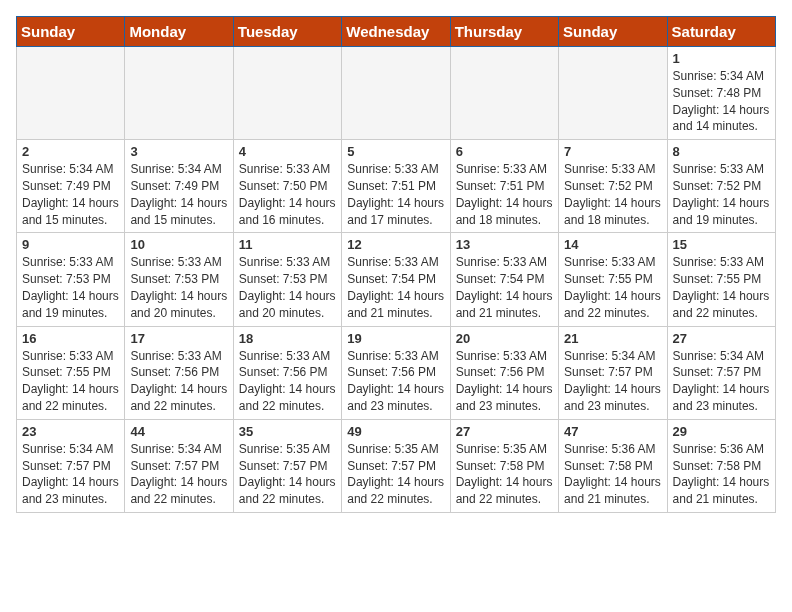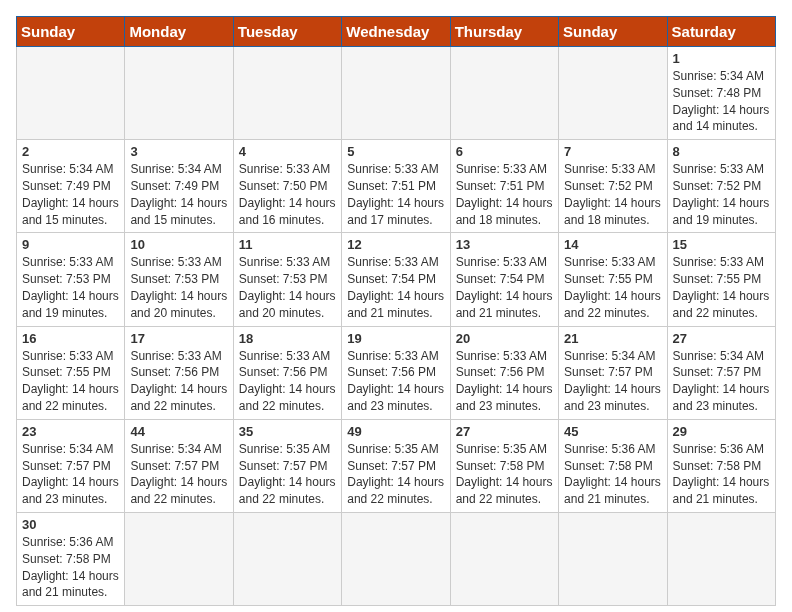--- a/index.html
+++ b/index.html
@@ -291,44 +291,29 @@
 and 22 minutes.</div>
           </td>
           <td>
             <span class="day-number">27</span>
             <div class="day-info" style="white-space: pre-line;">Sunrise: 5:35 AM
 Sunset: 7:58 PM
 Daylight: 14 hours
 and 22 minutes.</div>
           </td>
           <td>
-            <span class="day-number">45</span>
+            <span class="day-number">47</span>
             <div class="day-info" style="white-space: pre-line;">Sunrise: 5:36 AM
 Sunset: 7:58 PM
 Daylight: 14 hours
 and 21 minutes.</div>
           </td>
           <td>
             <span class="day-number">29</span>
             <div class="day-info" style="white-space: pre-line;">Sunrise: 5:36 AM
 Sunset: 7:58 PM
 Daylight: 14 hours
 and 21 minutes.</div>
           </td>
-        </tr>
-        <tr>
-          <td>
-            <span class="day-number">30</span>
-            <div class="day-info" style="white-space: pre-line;">Sunrise: 5:36 AM
-Sunset: 7:58 PM
-Daylight: 14 hours
-and 21 minutes.</div>
-          </td>
-          <td class="empty"></td>
-          <td class="empty"></td>
-          <td class="empty"></td>
-          <td class="empty"></td>
-          <td class="empty"></td>
-          <td class="empty"></td>
         </tr>
       </tbody>
   </table>
 </div>
 
 </body></html>

